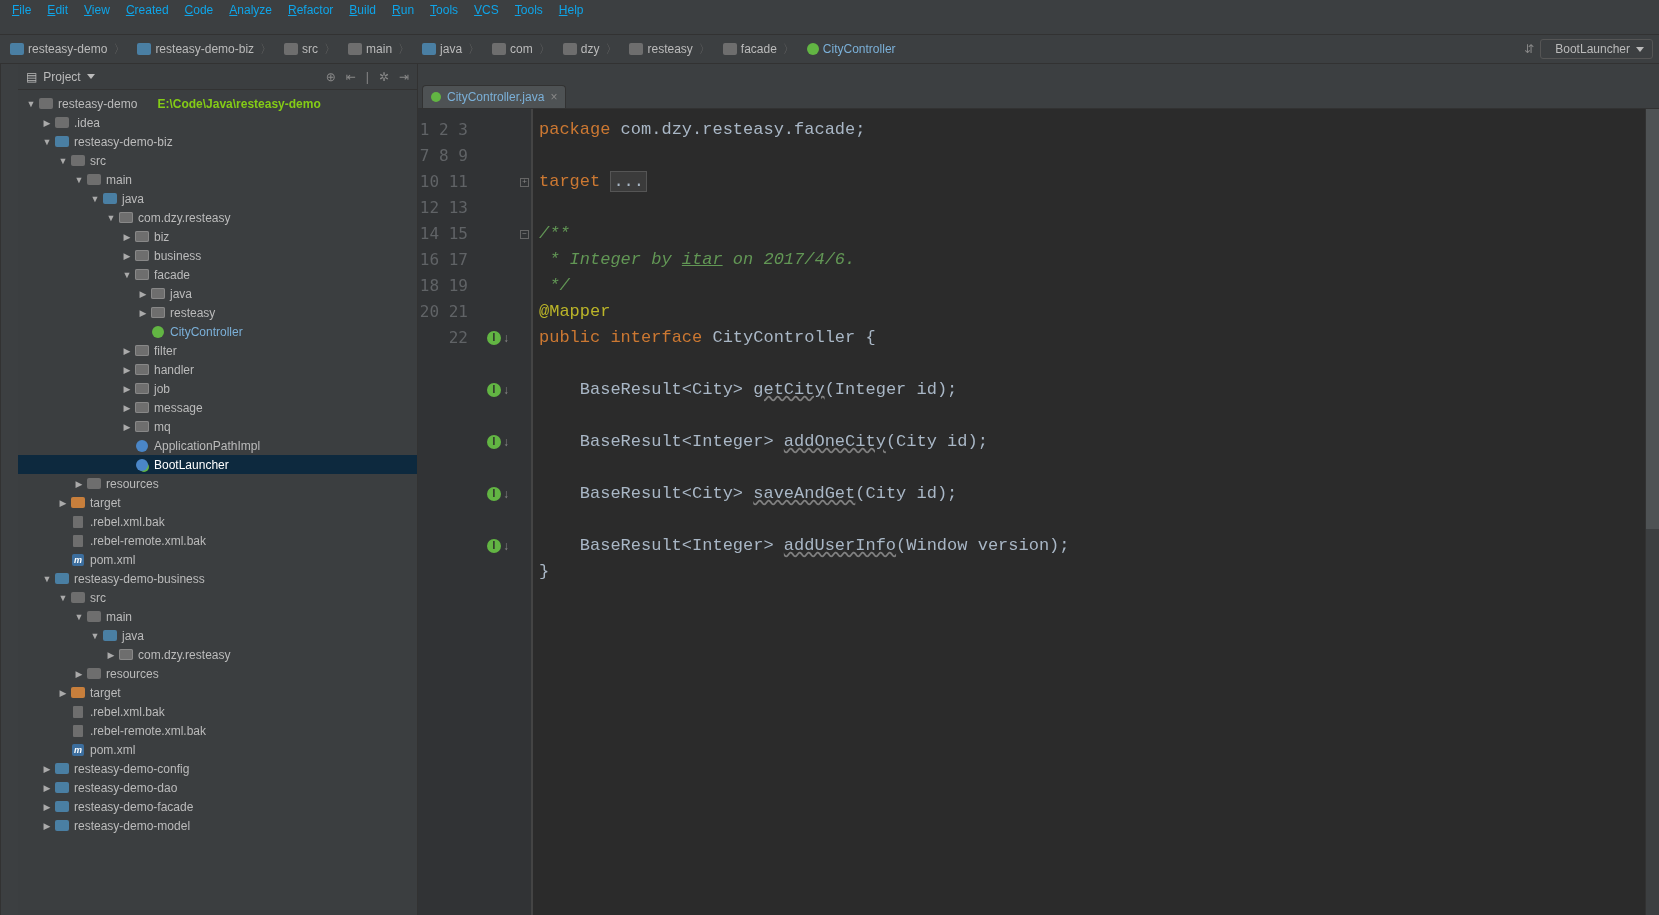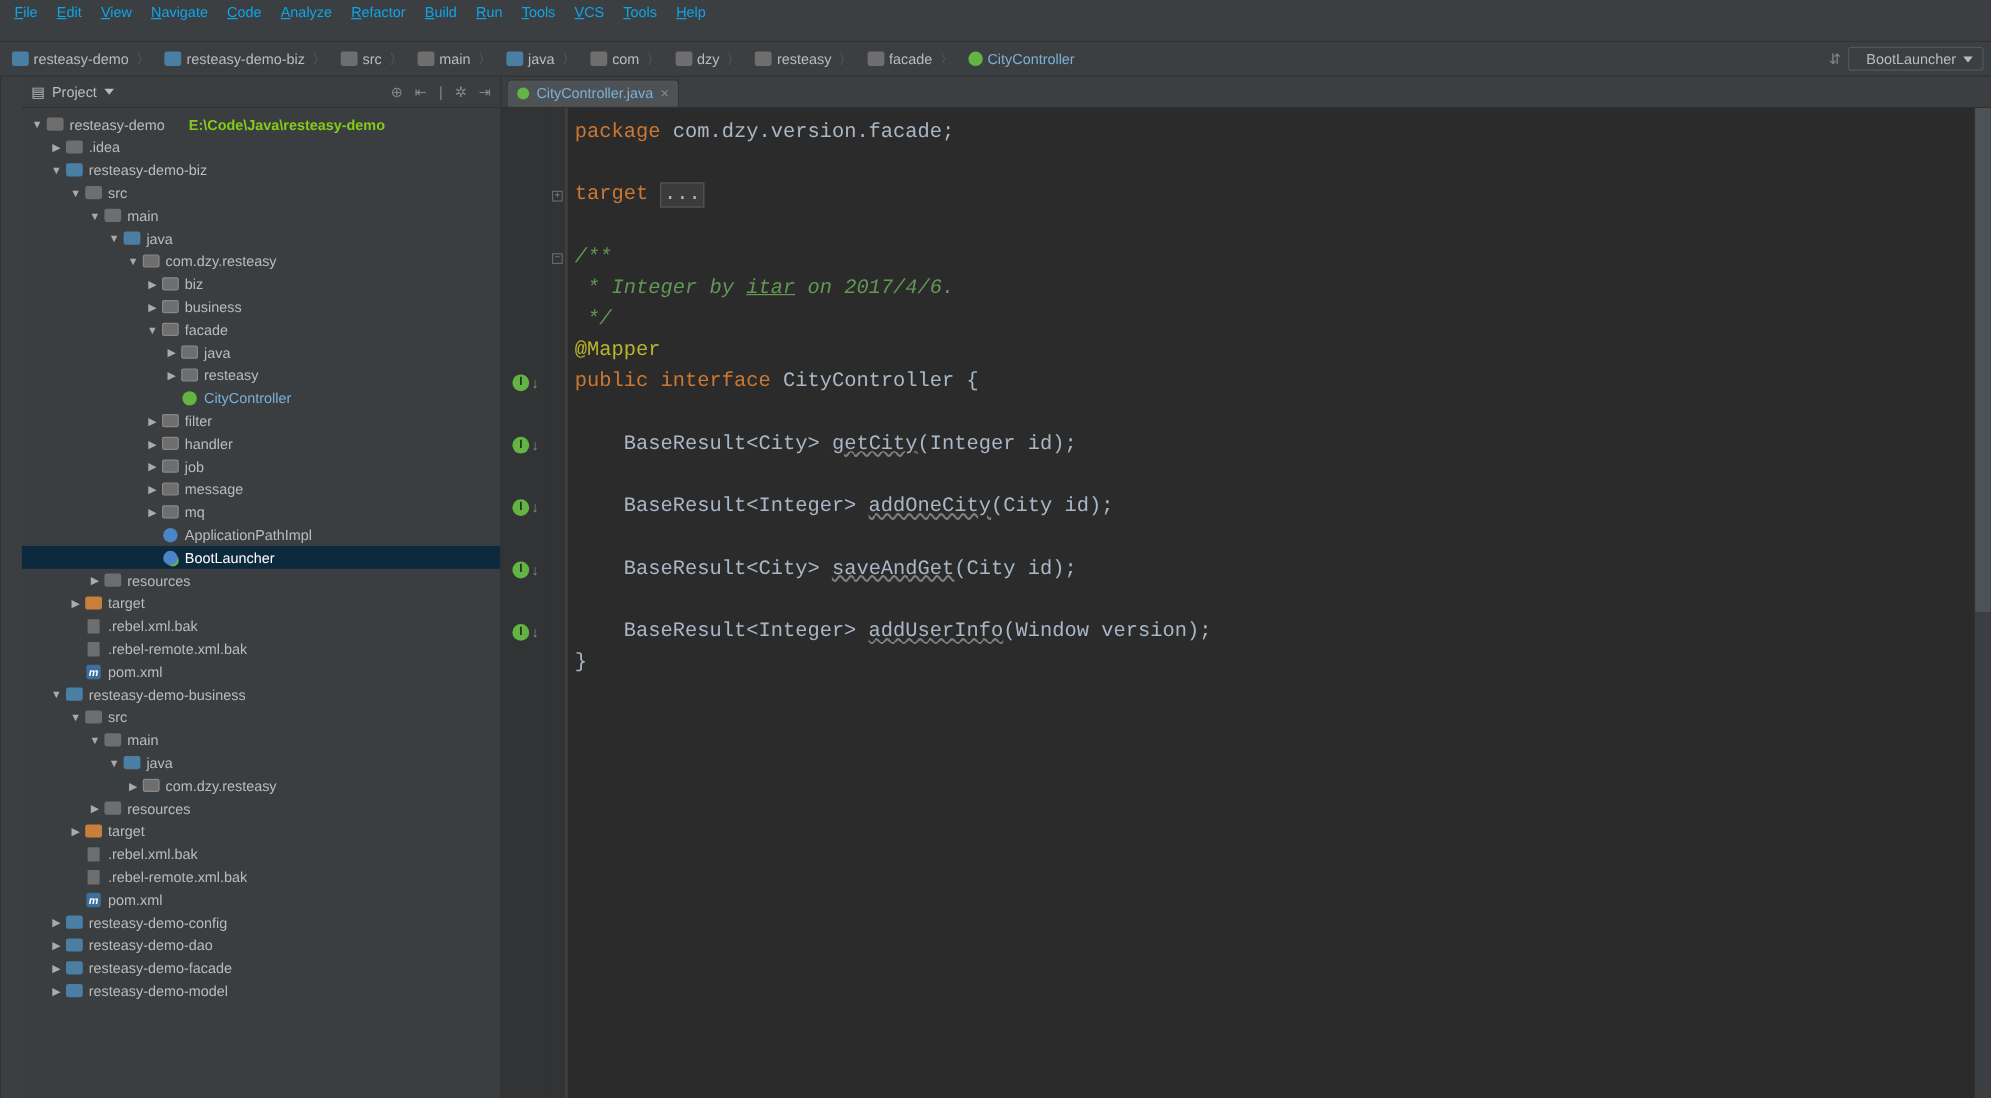--- a/index.html
+++ b/index.html
@@ -75,21 +75,21 @@
 .tree-row .path{color:#84cc16;margin-left:20px;font-weight:bold;}
 .ic-folder{width:14px;height:11px;background:#6e6e6e;border-radius:2px;}
 .ic-folder-blue{width:14px;height:11px;background:#4a7fa3;border-radius:2px;}
 .ic-folder-orange{width:14px;height:11px;background:#c87f3c;border-radius:2px;}
 .ic-pkg{width:14px;height:11px;background:#6e6e6e;border-radius:2px;box-shadow:inset 0 0 0 1px #888;}
 .ic-class-c{width:12px;height:12px;border-radius:50%;background:#4a86c7;}
 .ic-class-g{width:12px;height:12px;border-radius:50%;background:#62b543;}
 .ic-class-cm{width:12px;height:12px;border-radius:50%;background:#4a86c7;box-shadow:2px 2px 0 -1px #62b543;}
 .ic-file{width:10px;height:12px;background:#6e6e6e;border-radius:1px;}
 .ic-m{width:12px;height:12px;background:#3c6e9e;border-radius:2px;display:flex;align-items:center;justify-content:center;color:#fff;font-size:9px;font-style:italic;font-weight:bold;}
-.editor-area{flex:1;display:flex;flex-direction:column;background:#2b2b2b;}
+.editor-area{flex:1;display:flex;flex-direction:column;background:#2b2b2b;margin-top:19px;}
 .tabbar{
   height:26px;background:#3c3f41;border-bottom:1px solid #323232;display:flex;align-items:flex-end;padding-left:4px;
 }
 .tab{
   background:#515658;height:23px;display:flex;align-items:center;gap:6px;padding:0 8px;
   border-top-left-radius:4px;border-top-right-radius:4px;color:#bbbbbb;
   border:1px solid #323232;border-bottom:none;
 }
 .tab.active{background:#4e5254;color:#fff;}
 .tab .close{color:#888;font-size:12px;}
@@ -128,21 +128,21 @@
 }
 .scrollbar-thumb{width:100%;height:420px;background:#4e5254;border-radius:0;}
 </style>
 </head>
 <body>
 
 <div class="menubar" id="menubar">
     <span>File</span>
     <span>Edit</span>
     <span>View</span>
-    <span>Navigate</span>
+    <span>Created</span>
     <span>Code</span>
     <span>Analyze</span>
     <span>Refactor</span>
     <span>Build</span>
     <span>Run</span>
     <span>Tools</span>
     <span>VCS</span>
     <span>Tools</span>
     <span>Help</span>
   </div>
@@ -507,20 +507,39 @@
 
   <div class="editor-area">
     <div class="tabbar">
       <div class="tab active">
         <span class="dot"></span>
         <span class="name">CityController.java</span>
         <span class="close">×</span>
       </div>
     </div>
     <div class="editor-body">
+      <div class="gutter-line" id="lineno">1
+2
+3
+7
+8
+9
+10
+11
+12
+13
+14
+15
+16
+17
+18
+19
+20
+21
+22</div>
       <div class="gutter-icons" id="gicons">
           <div class="gi-row"></div>
           <div class="gi-row"></div>
           <div class="gi-row"></div>
           <div class="gi-row"></div>
           <div class="gi-row"></div>
           <div class="gi-row"></div>
           <div class="gi-row"></div>
           <div class="gi-row"></div>
           <div class="gi-row">
@@ -568,21 +587,21 @@
           <div class="gi-row"></div>
           <div class="gi-row"></div>
           <div class="gi-row"></div>
           <div class="gi-row"></div>
           <div class="gi-row"></div>
           <div class="gi-row"></div>
           <div class="gi-row"></div>
           <div class="gi-row"></div>
           <div class="gi-row"></div>
         </div>
-      <div class="code"><span class="kw">package</span><span> com.dzy.version.facade;</span>
+      <div class="code"><span class="kw">package</span><span> com.dzy.resteasy.facade;</span>
 
 <span class="kw">target</span> <span class="boxed">...</span>
 
 <span class="doc">/**</span>
 <span class="doc"> * Integer by </span><span class="doc-u">itar</span><span class="doc"> on 2017/4/6.</span>
 <span class="doc"> */</span>
 <span class="ann">@Mapper</span>
 <span class="kw">public</span><span class="kw"> interface</span><span> CityController {</span>
 
 <span>    BaseResult&lt;City&gt; </span><span class="method-u">getCity</span><span>(Integer id);</span>

